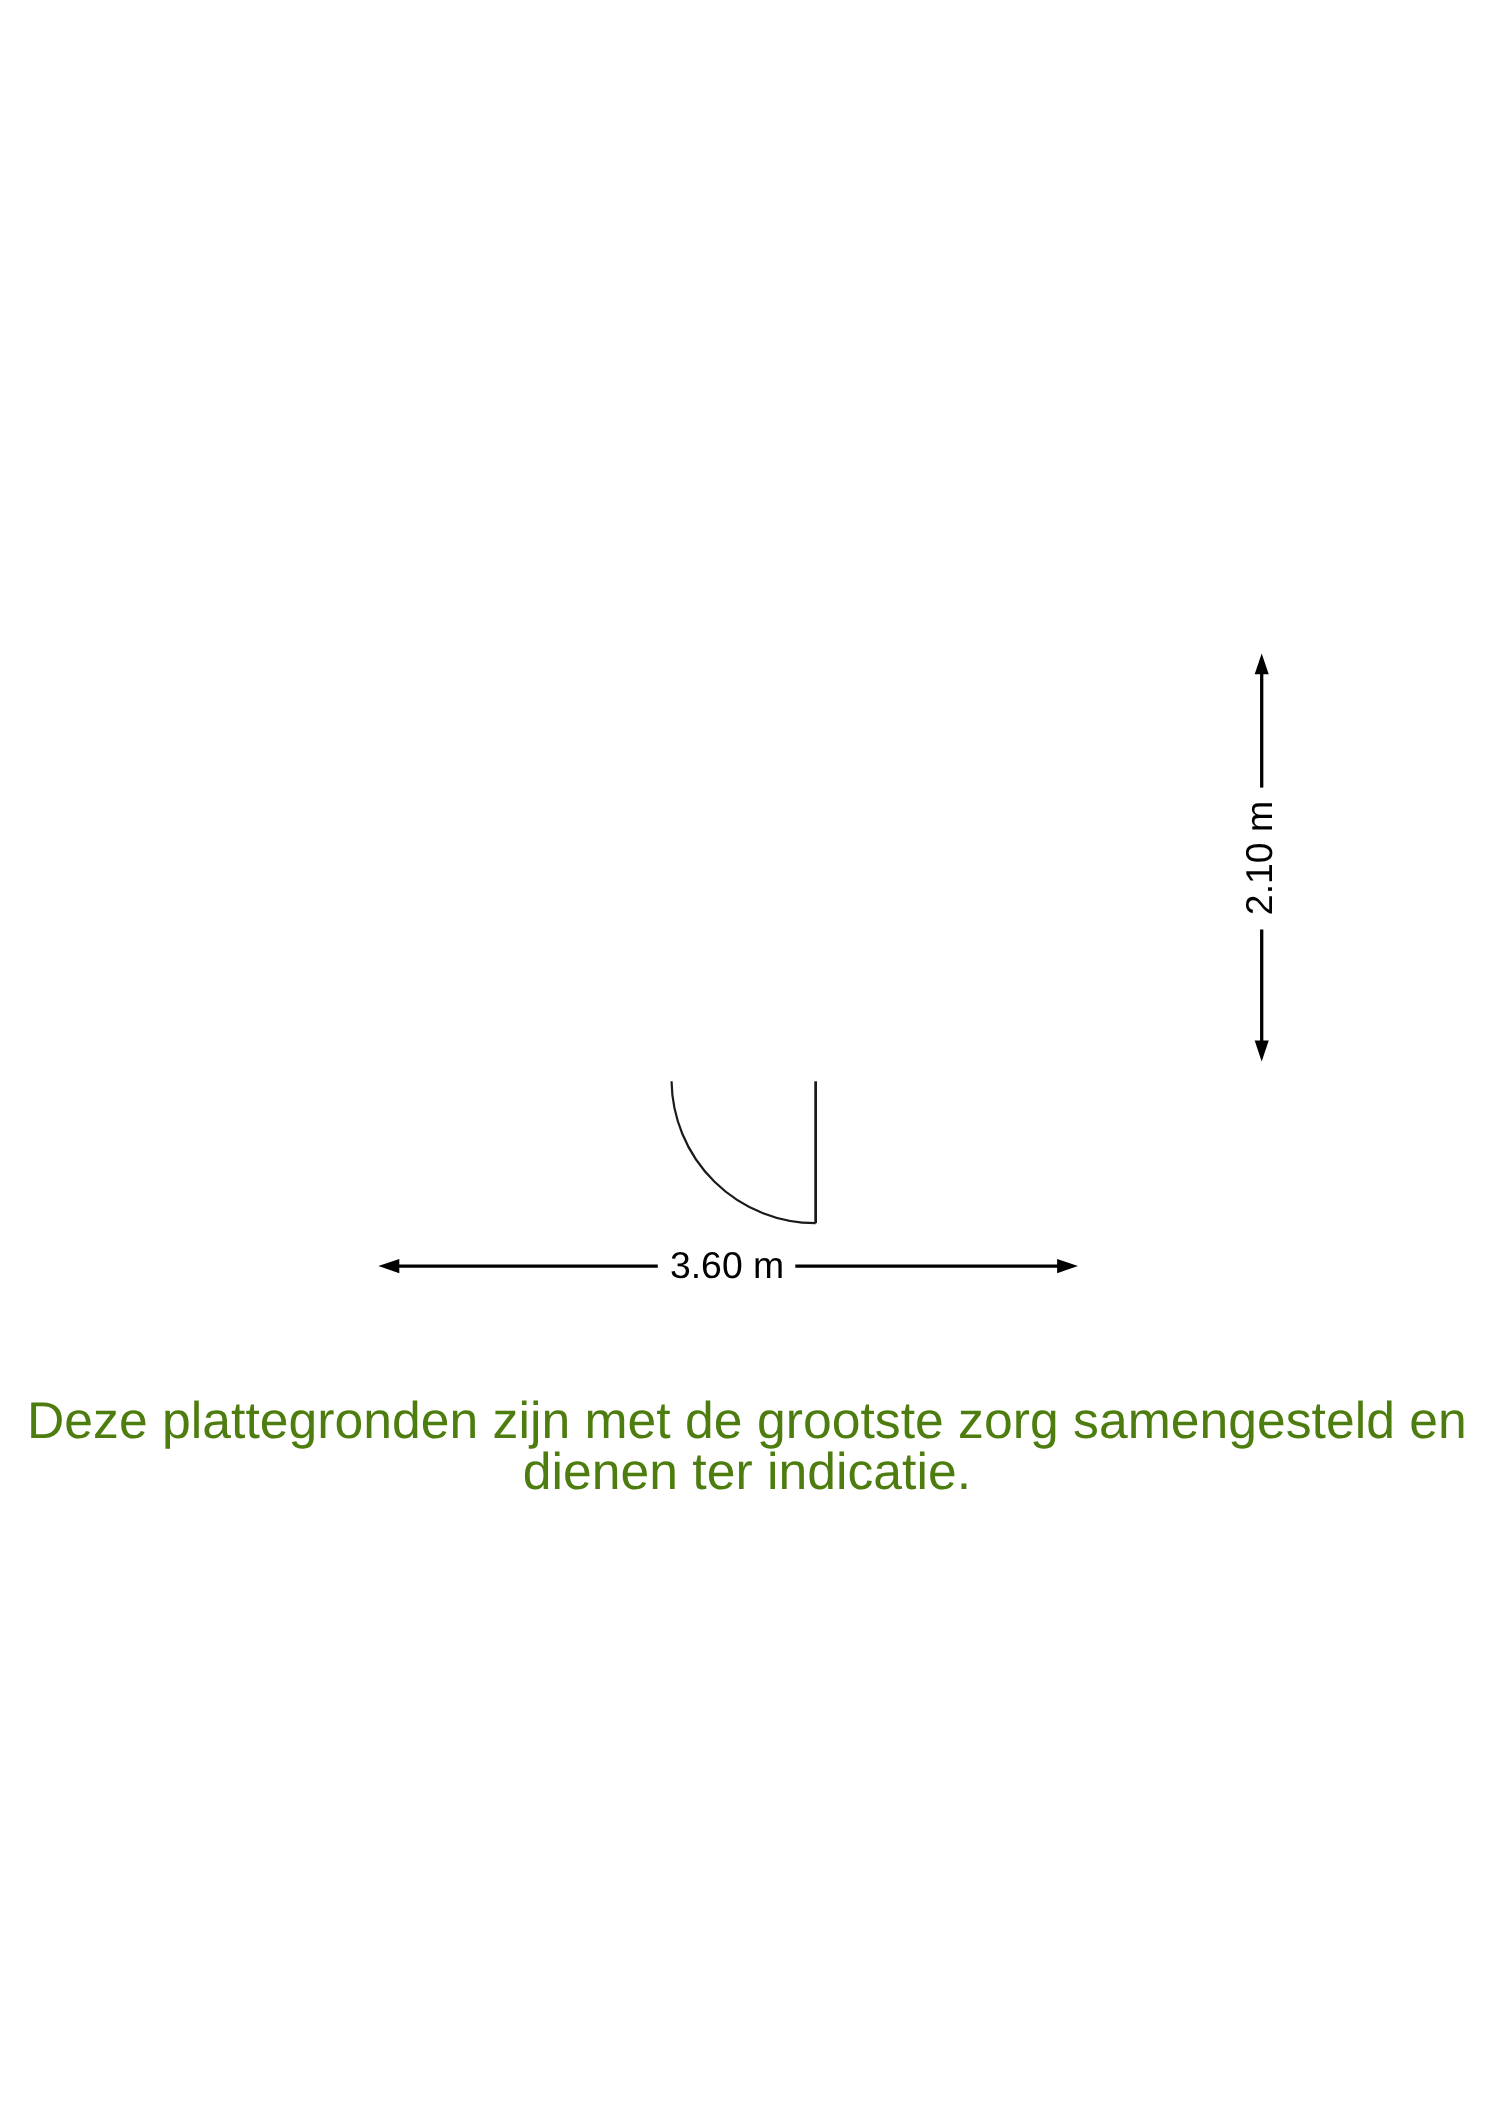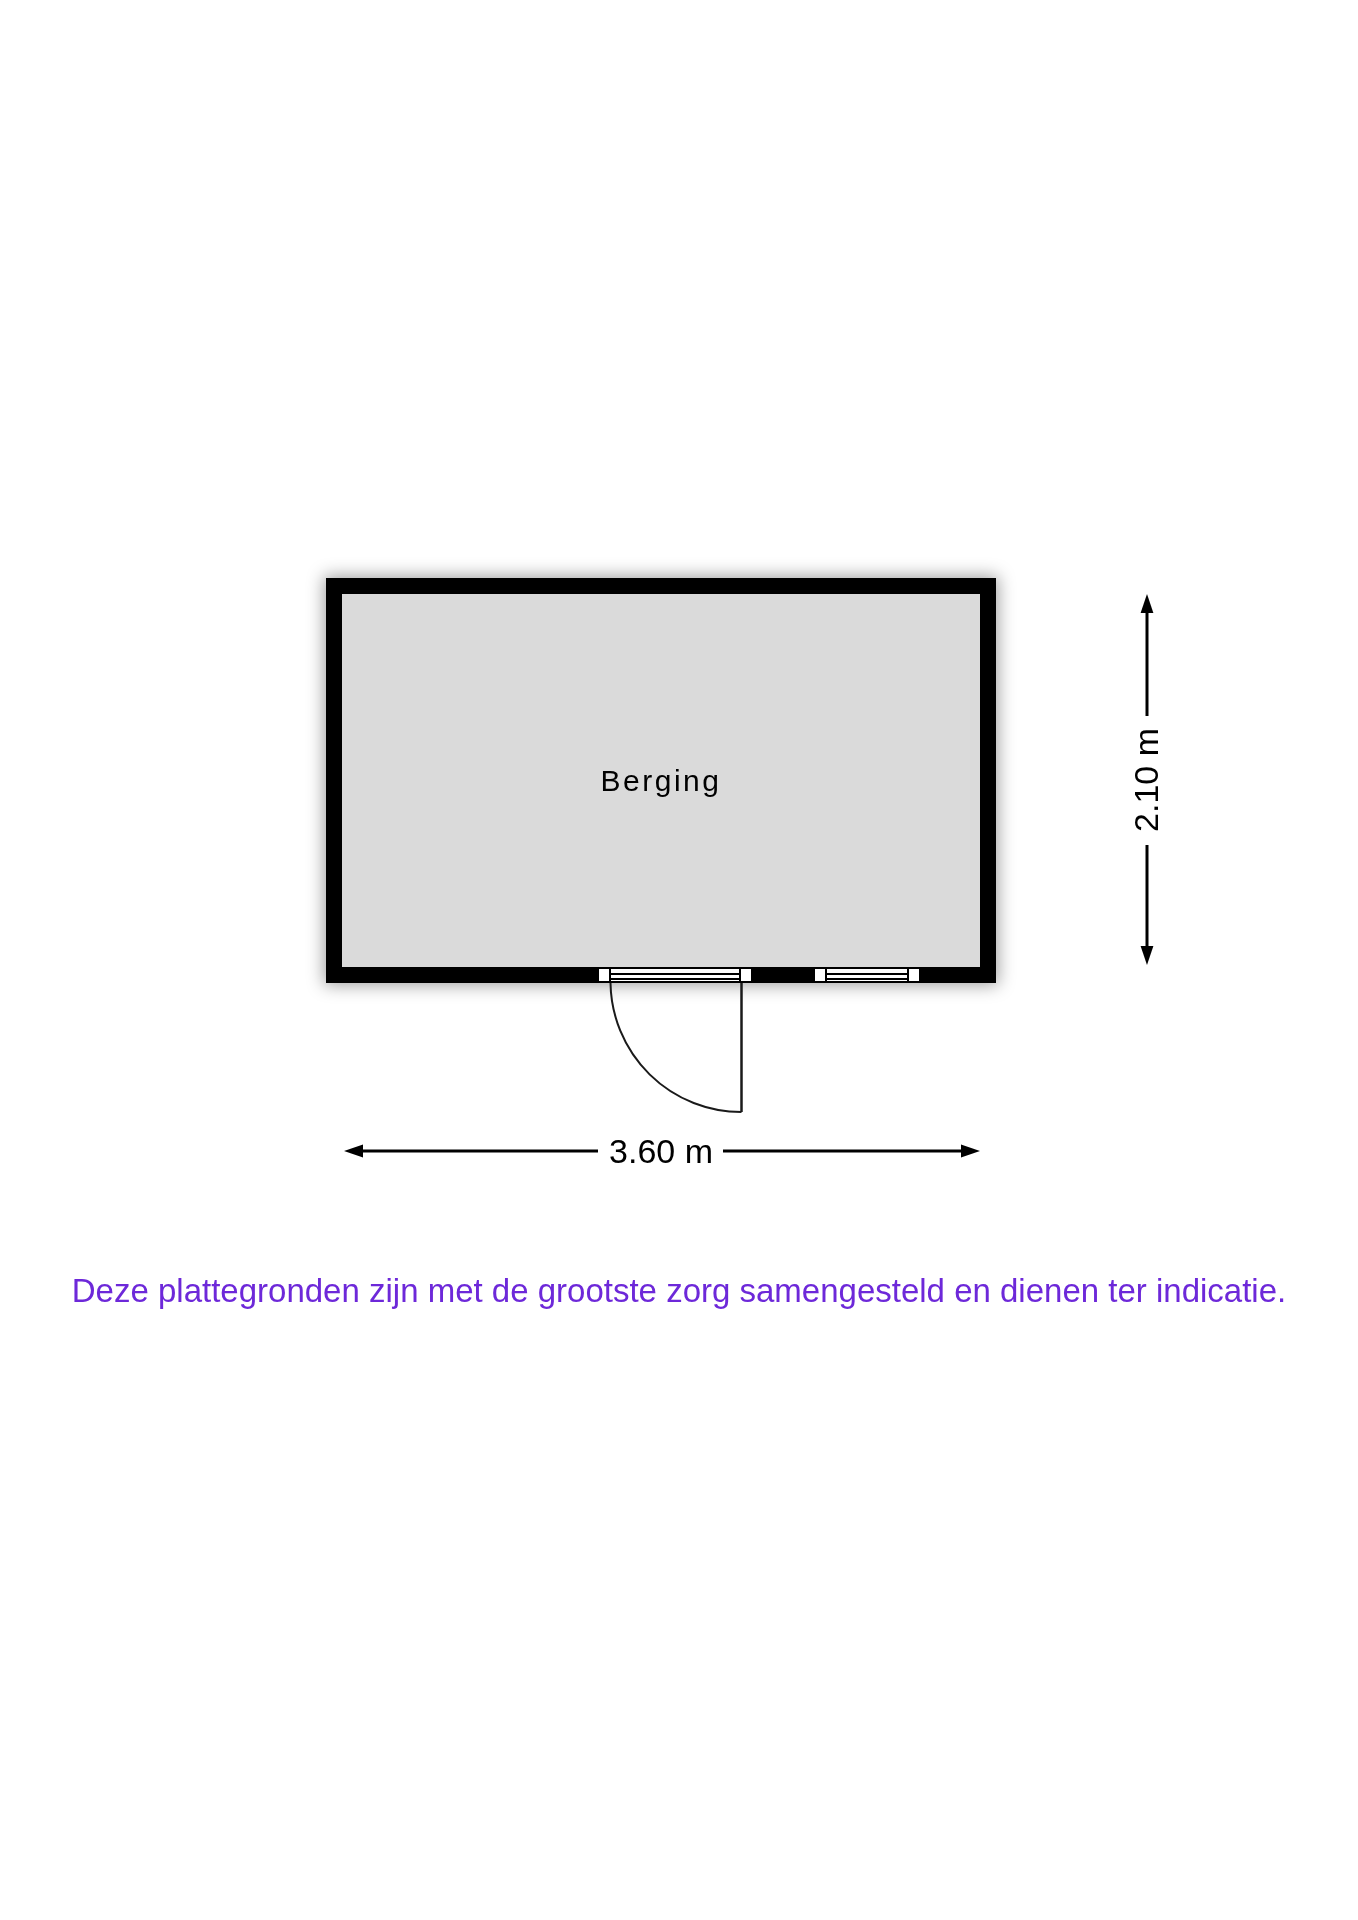--- a/index.html
+++ b/index.html
@@ -58,47 +58,28 @@
   .dim-label {
     position: absolute; font-size: 34px; color: #000000; white-space: nowrap;
   }
   .dim-label.width { left: 661px; top: 1151px; transform: translate(-50%, -50%); }
   .dim-label.height { left: 1146px; top: 780px; transform: translate(-50%, -50%) rotate(-90deg); }
 
   
   .disclaimer {
     position: absolute; left: 0; top: 1267px; width: 1358px;
     text-align: center;
-    font-size: 33px; line-height: 47px; color: #6d28d9;
+    font-size: 47px; line-height: 47px; color: #4d7c0f;
   }
 </style>
 </head>
 <body>
 
 <div class="stage">
 
-  <div class="plan">
-    <div class="floor">
-      <div class="room-label">Berging</div>
-    </div>
-
-    <div class="opening door-opening">
-      <span class="jamb-line left"></span>
-      <span class="jamb-line right"></span>
-      <span class="pane-line a"></span>
-      <span class="pane-line b"></span>
-    </div>
-
-    <div class="opening window-opening">
-      <span class="jamb-line left"></span>
-      <span class="jamb-line right"></span>
-      <span class="pane-line a"></span>
-      <span class="pane-line b"></span>
-    </div>
-  </div>
 
   <svg class="overlay" viewBox="0 0 1358 1920">
 
     <line x1="741.5" y1="983" x2="741.5" y2="1112" stroke="#1a1a1a" stroke-width="2.5"></line>
 
     <path d="M 741.5 1112 A 131 131 0 0 1 610.5 983" fill="none" stroke="#1a1a1a" stroke-width="2"></path>
 
     <line x1="362" y1="1151" x2="598" y2="1151" stroke="#000" stroke-width="3"></line>
     <line x1="723" y1="1151" x2="962" y2="1151" stroke="#000" stroke-width="3"></line>
     <polygon points="344,1151 363,1144.6 363,1157.4" fill="#000"></polygon>

